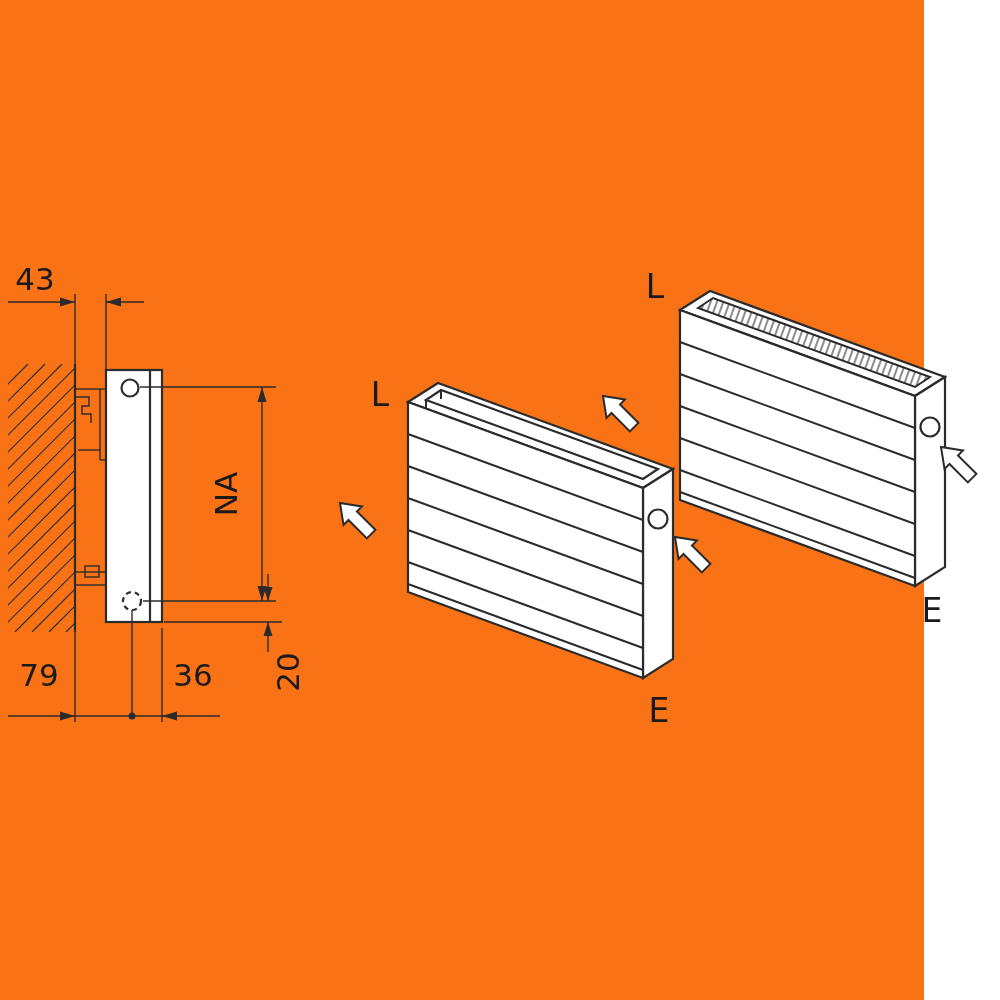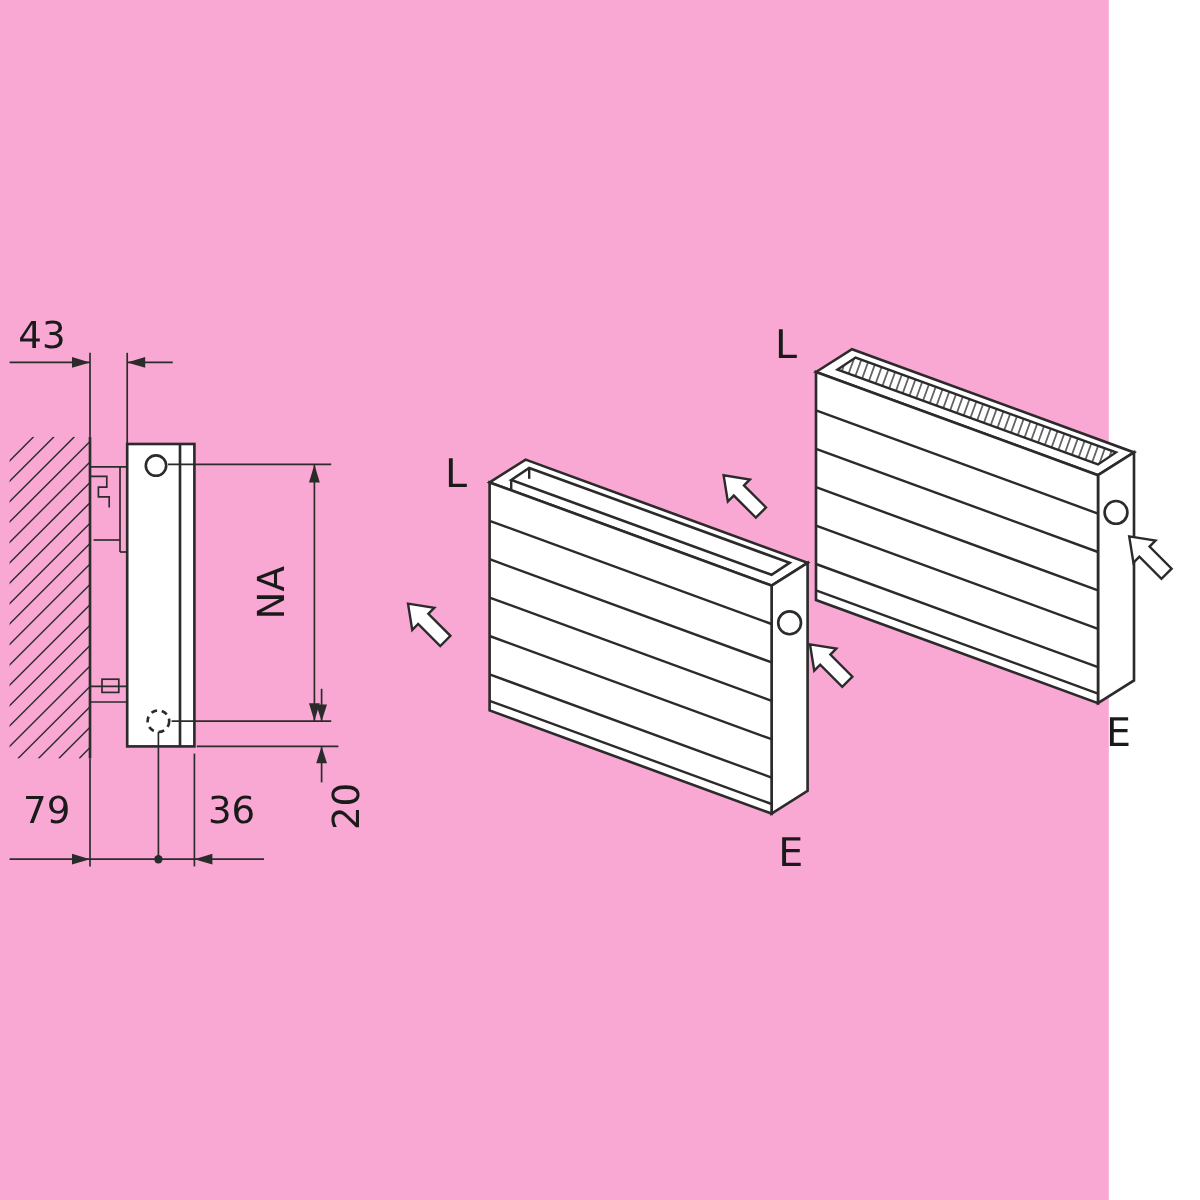--- a/index.html
+++ b/index.html
@@ -1,17 +1,17 @@
 <!DOCTYPE html>
 <html><head>
 <meta charset="utf-8">
 <style>
   html,body{margin:0;padding:0;background:#ffffff;}
   .stage{
-    width:924px;height:1000px;position:relative;background:#f9a8d4;
+    width:924px;height:1000px;position:relative;background:#f97316;
     font-family:"DejaVu Sans","Liberation Sans",sans-serif;
   }
   svg{display:block;}
   text{
     font-family:"DejaVu Sans","Liberation Sans",sans-serif;
     fill:#1a1a1a;
   }
   .dim-text{font-size:31px;}
   .port-text{font-size:33px;}
   .thin{stroke:#2b2b2b;stroke-width:1.4;fill:none;}

